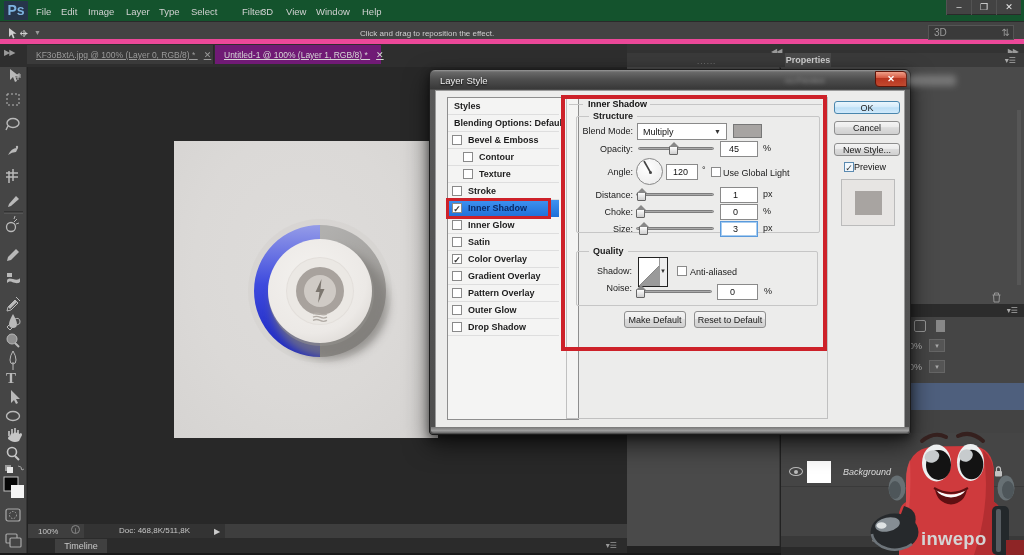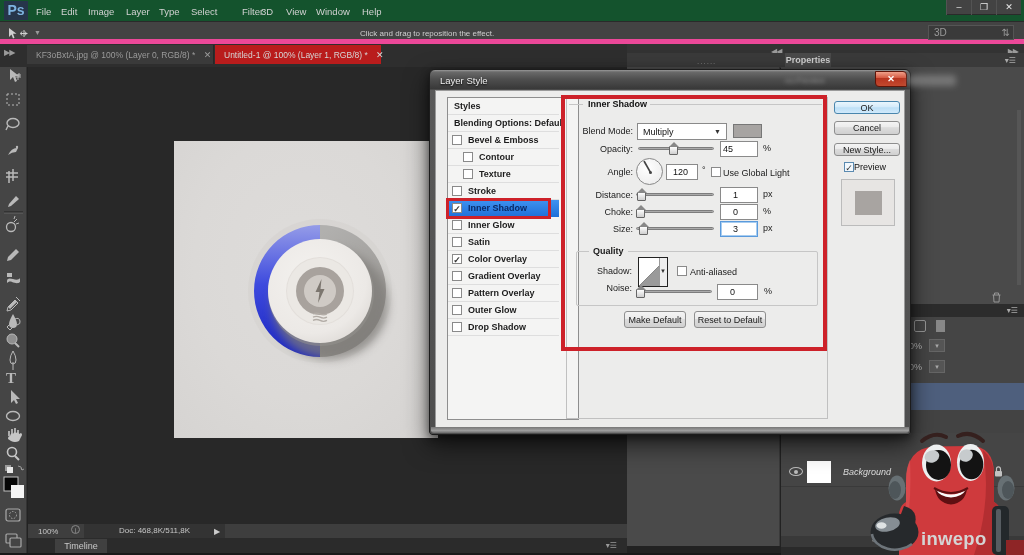--- a/index.html
+++ b/index.html
@@ -10,24 +10,24 @@
 
 #menubar { left:0; top:0; width:1024px; height:22px; background:#14532d; border-bottom:1px solid #2a2a2a; color:#d2d2d2; font-size:9.5px; }
 #menubar .mi { position:absolute; top:6px; }
 #pslogo { position:absolute; left:4px; top:1px; width:24px; height:19px; background:#26354a; color:#7db3e0; font-weight:bold; font-size:14px; text-align:center; line-height:19px; }
 #winbtns { position:absolute; right:3px; top:0px; height:15px; background:#434343; border-bottom:1px solid #2a2a2a; }
 #winbtns span { display:inline-block; width:25px; height:15px; border-left:1px solid #535353; color:#e8e8e8; font-size:9px; line-height:14px; text-align:center; }
 #optbar { left:0; top:22px; width:1024px; height:22px; background:#434343; border-bottom:5px solid #ec4899; }
 #optbar .hint { position:absolute; left:360px; top:7px; color:#cfcfcf; font-size:8px; }
 #optbar .t3d { position:absolute; right:10px; top:3px; width:86px; height:15px; background:#3a3a3a; border:1px solid #555; color:#9a9a9a; font-size:10px; line-height:14px; padding-left:5px; }
 #tabbar { left:0; top:44px; width:627px; height:23px; background:#2e2e2e; }
-.tab { position:absolute; top:1px; height:19px; font-size:8.5px; line-height:19px; padding:1px 9px; white-space:nowrap; }
+.tab { position:absolute; top:1px; height:19px; font-size:8.5px; line-height:19px; padding:1px 9px; white-space:nowrap;text-decoration:underline; }
 .tab .x { margin-left:6px; font-size:9px; }
 #tab1 { left:27px; width:187px; background:#3a3a3a; color:#9b9b9b; border-right:1px solid #272727; }
-#tab2 { left:215px; width:166px; background:#b91c1c; color:#d6d6d6; }
+#tab2 { left:215px; width:166px; background:#701a75; color:#d6d6d6; }
 #dockhead { left:627px; top:44px; width:397px; height:23px; background:#333333; }
 #ptabrow { left:627px; top:53px; width:397px; height:15px; background:#3a3a3a; }
 #ptab { position:absolute; left:158px; top:0px; width:46px; height:15px; background:#4a4a4a; color:#cecece; font-size:9px; font-weight:bold; line-height:15px; text-align:center; }
 .chev { color:#9a9a9a; font-size:8px; letter-spacing:-1px; }
 
 
 #toolbar { left:0; top:67px; width:27px; height:488px; background:#454545; border-right:1px solid #333; }
 #toolbar svg { position:absolute; left:0; top:0; }
 
 
@@ -324,27 +324,30 @@
         </div>
       <div class="srow" style="top:221px">
           <span class="cb"></span>
           <span class="lab">Drop Shadow</span>
         </div>
     </div>
     <div id="centerpanel"></div>
     <div style="position:absolute;left:133px;top:13px;width:14px;height:1px;background:#c6c6c6"></div>
     <div style="position:absolute;left:198px;top:13px;width:188px;height:1px;background:#c6c6c6"></div>
     <div style="position:absolute;left:149px;top:8px;background:#ececeb;padding:0 3px;font-size:9px;font-weight:bold;color:#111;line-height:10px">Inner Shadow</div>
+    <div class="gbox" style="left:140px;top:25px;width:244px;height:117px">
+        <span class="glab">Structure</span>
+      </div>
     <span class="flab" style="left:137px;top:35px;width:60px">Blend Mode:</span>
     <div class="field" style="left:201px;top:32px;width:90px;height:17px;line-height:16px;padding-left:5px">Multiply<span style="float:right;margin-right:5px;font-size:7px;color:#333">▼</span></div>
     <div style="position:absolute;left:297px;top:33px;width:29px;height:14px;background:#a7a4a2;border:1px solid #777"></div>
     <span class="flab" style="left:147px;top:53px;width:50px">Opacity:</span>
     <div class="track" style="left:202px;top:56px;width:76px"></div>
     <div class="thumb" style="left:233px;top:55px"></div>
-    <div class="field" style="left:284px;top:50px;width:38px;height:16px;line-height:15px;padding-left:2px">45</div>
+    <div class="field" style="left:284px;top:50px;width:38px;height:16px;line-height:15px;padding-left:8px">45</div>
     <span class="unit" style="left:327px;top:52px">%</span>
     <span class="flab" style="left:147px;top:76px;width:50px">Angle:</span>
     <div style="position:absolute;left:200px;top:67px;width:27px;height:27px;border:1px solid #888;border-radius:50%;background:radial-gradient(circle at 40% 35%,#fff,#e9e9e9)"></div>
     <svg style="position:absolute;left:200px;top:67px" width="29" height="29">
         <line x1="14.5" y1="14.5" x2="8" y2="3" stroke="#444" stroke-width="1.6"></line>
         <circle cx="14.5" cy="14.5" r="1.5" fill="#444"></circle>
       </svg>
     <div class="field" style="left:230px;top:73px;width:32px;height:16px;line-height:15px;padding-left:6px">120</div>
     <span class="unit" style="left:266px;top:74px">°</span>
     <span class="ckb" style="left:275px;top:76px"></span>

